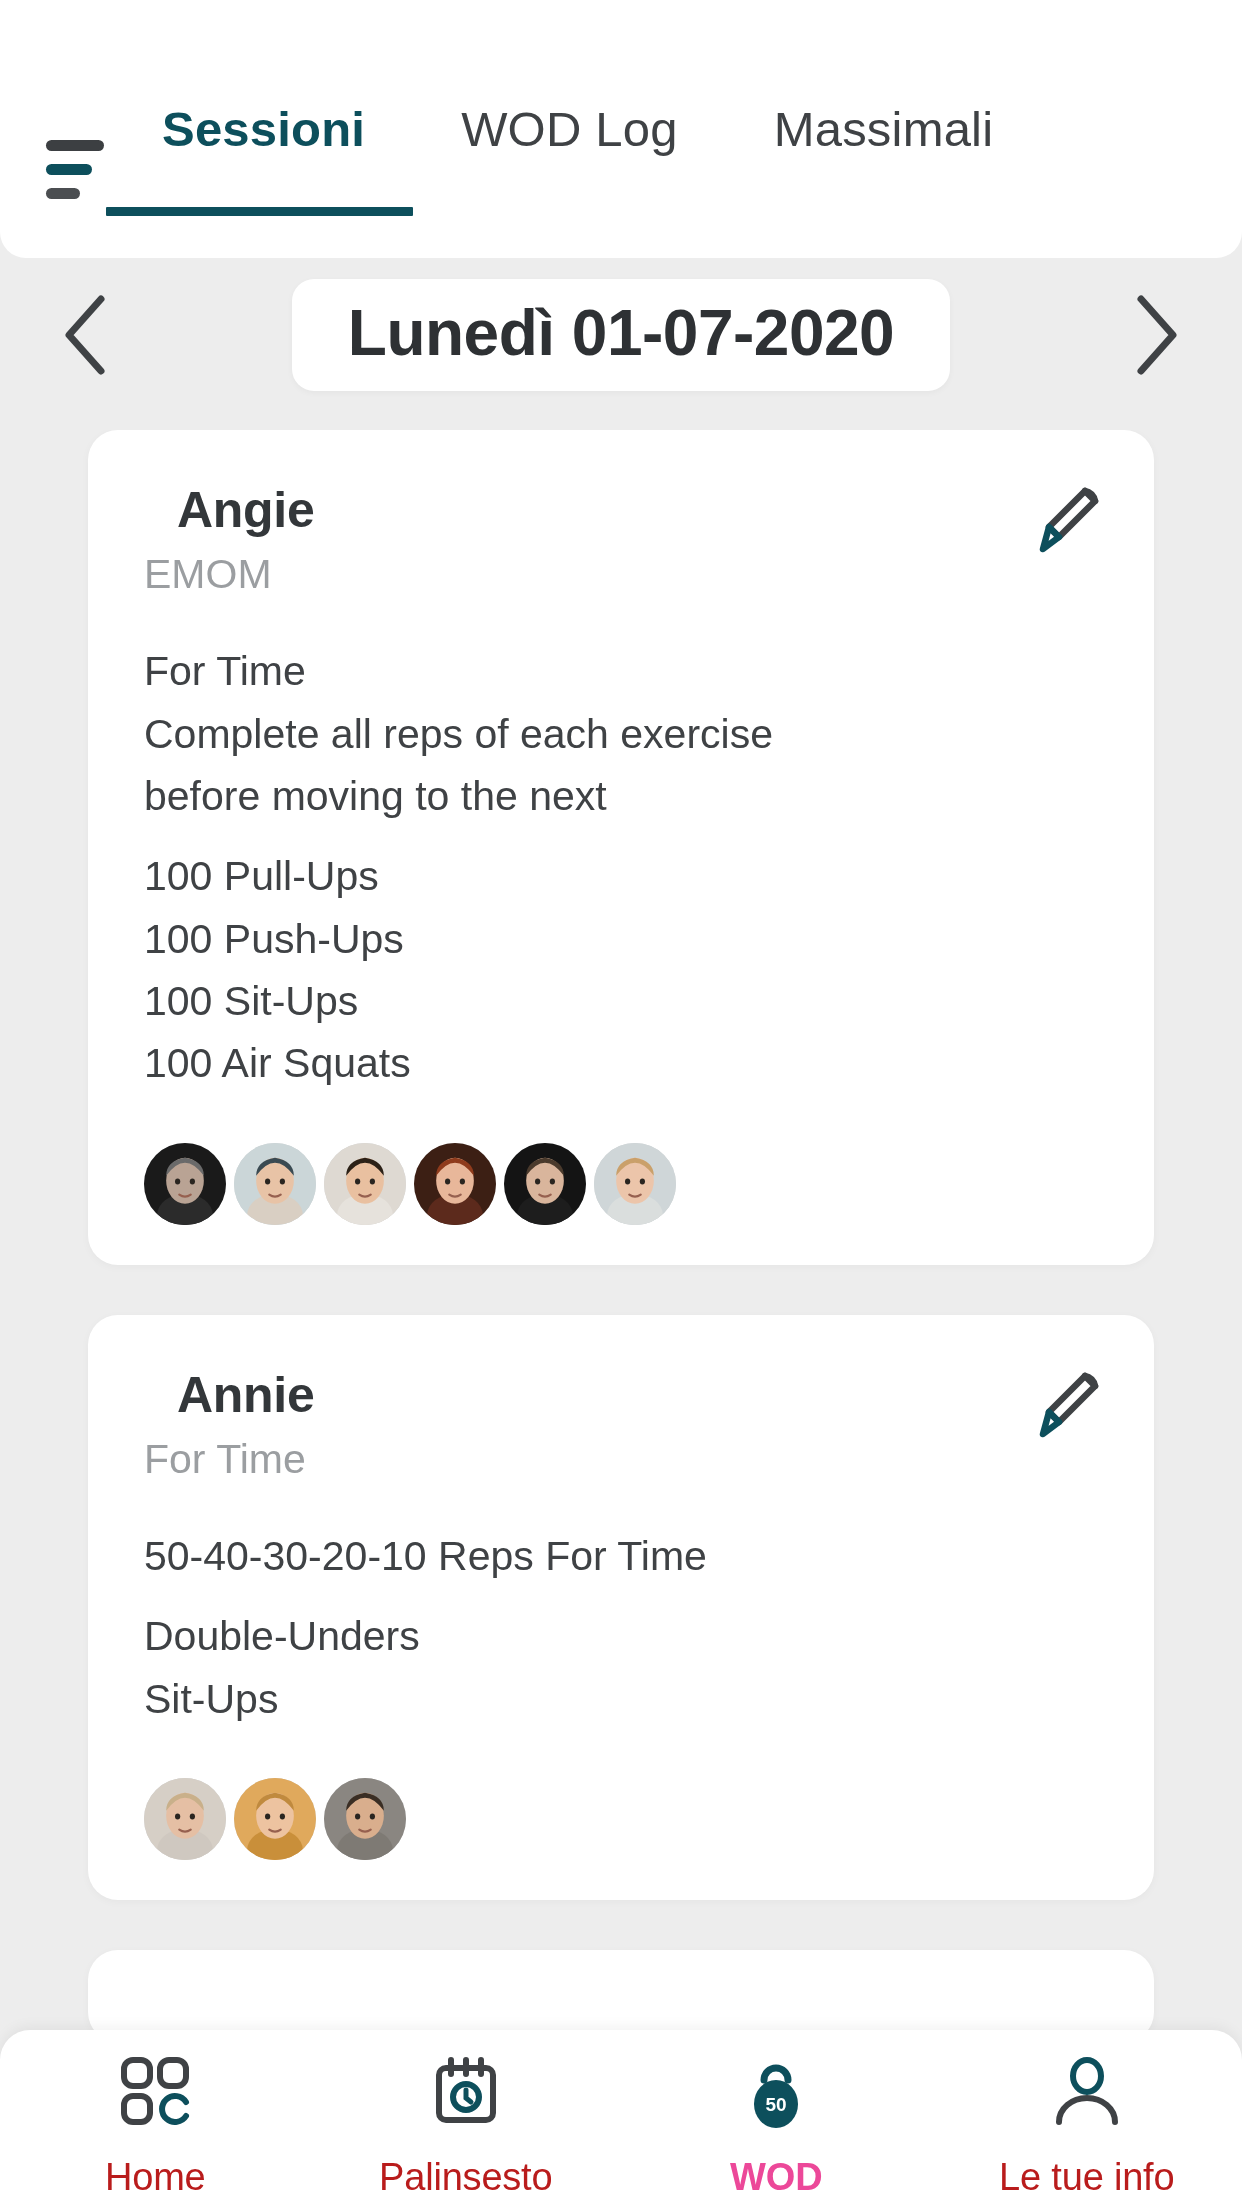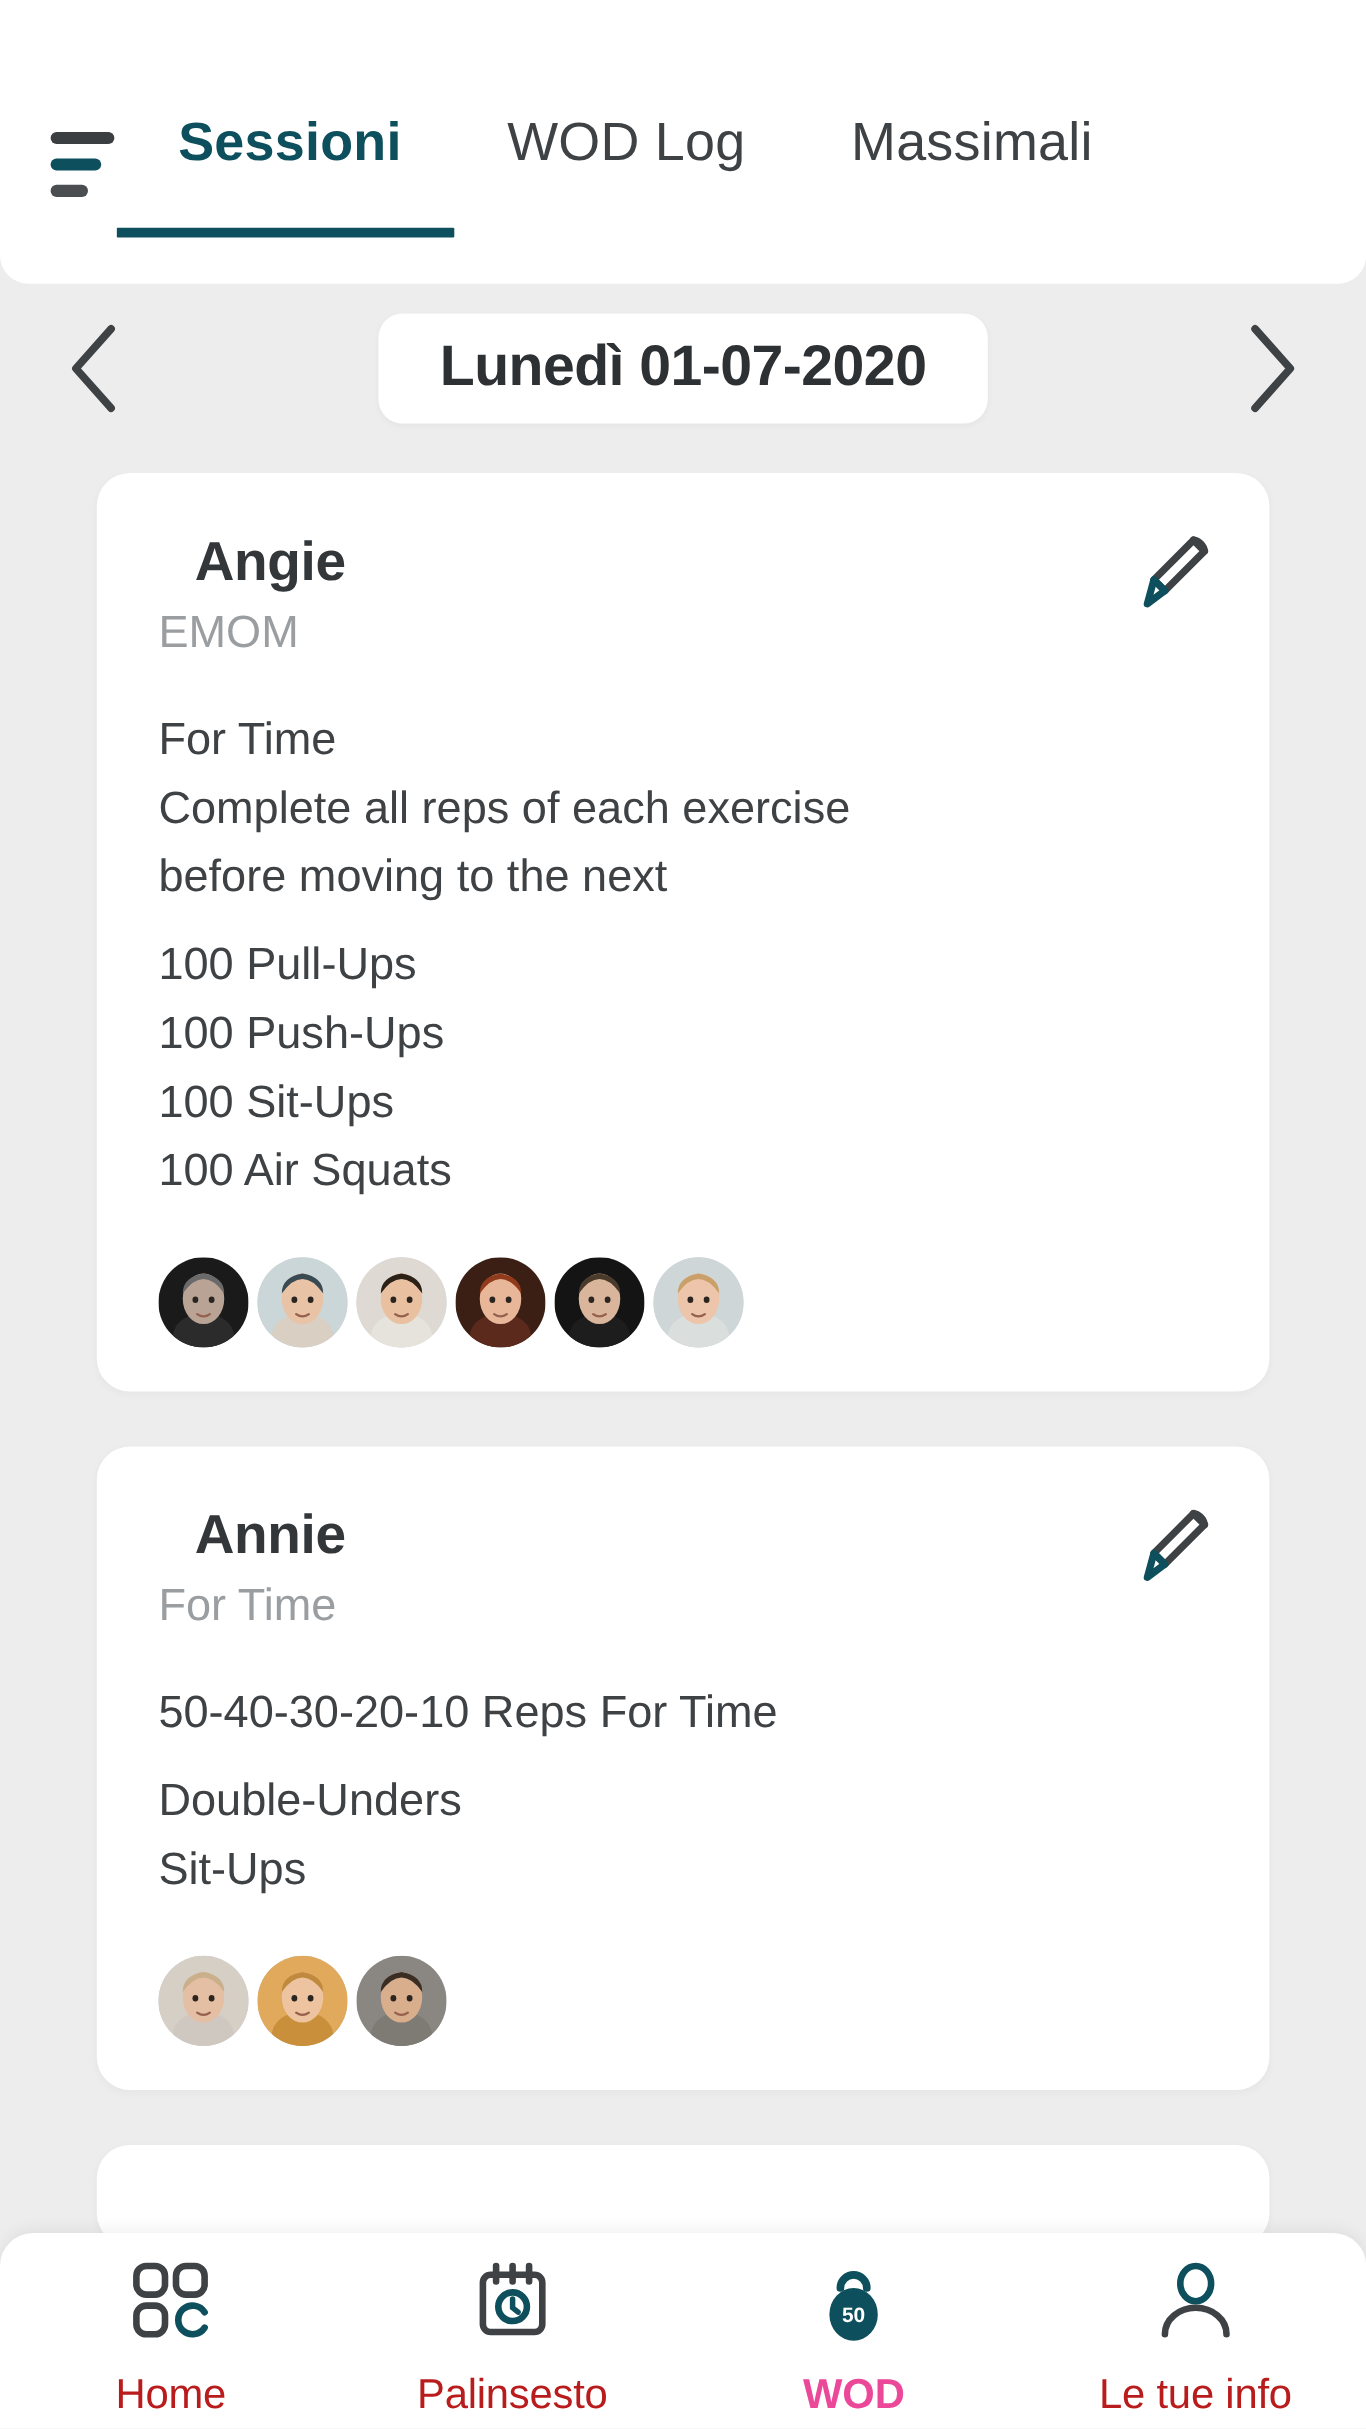--- a/index.html
+++ b/index.html
@@ -30,21 +30,21 @@
     border-bottom-right-radius: 26px;
     overflow: hidden;
     z-index: 5;
   }
   .topbar-inner {
     position: absolute;
     top: 98px; left: 0;
     width: 990px;
     height: 120px;
     display: flex;
-    align-items: flex-start;
+    align-items: center;
   }
   .hamburger {
     width: 106px;
     min-width: 106px;
     padding-left: 46px;
     padding-top: 22px;
     display: flex;
     flex-direction: column;
     gap: 13px;
   }
@@ -99,21 +99,21 @@
     z-index: 2;
   }
   .chev {
     width: 70px; height: 92px;
     display: flex; align-items: center; justify-content: center;
   }
   .date-pill {
     background: #ffffff;
     border-radius: 22px;
     padding: 22px 56px 26px;
-    font-size: 52px;
+    font-size: 64px;
     font-weight: 700;
     color: #2e3134;
     letter-spacing: -0.5px;
     box-shadow: 0 2px 6px rgba(0,0,0,0.04);
     line-height: 1;
   }
 
   
   .scroll {
     position: absolute;

